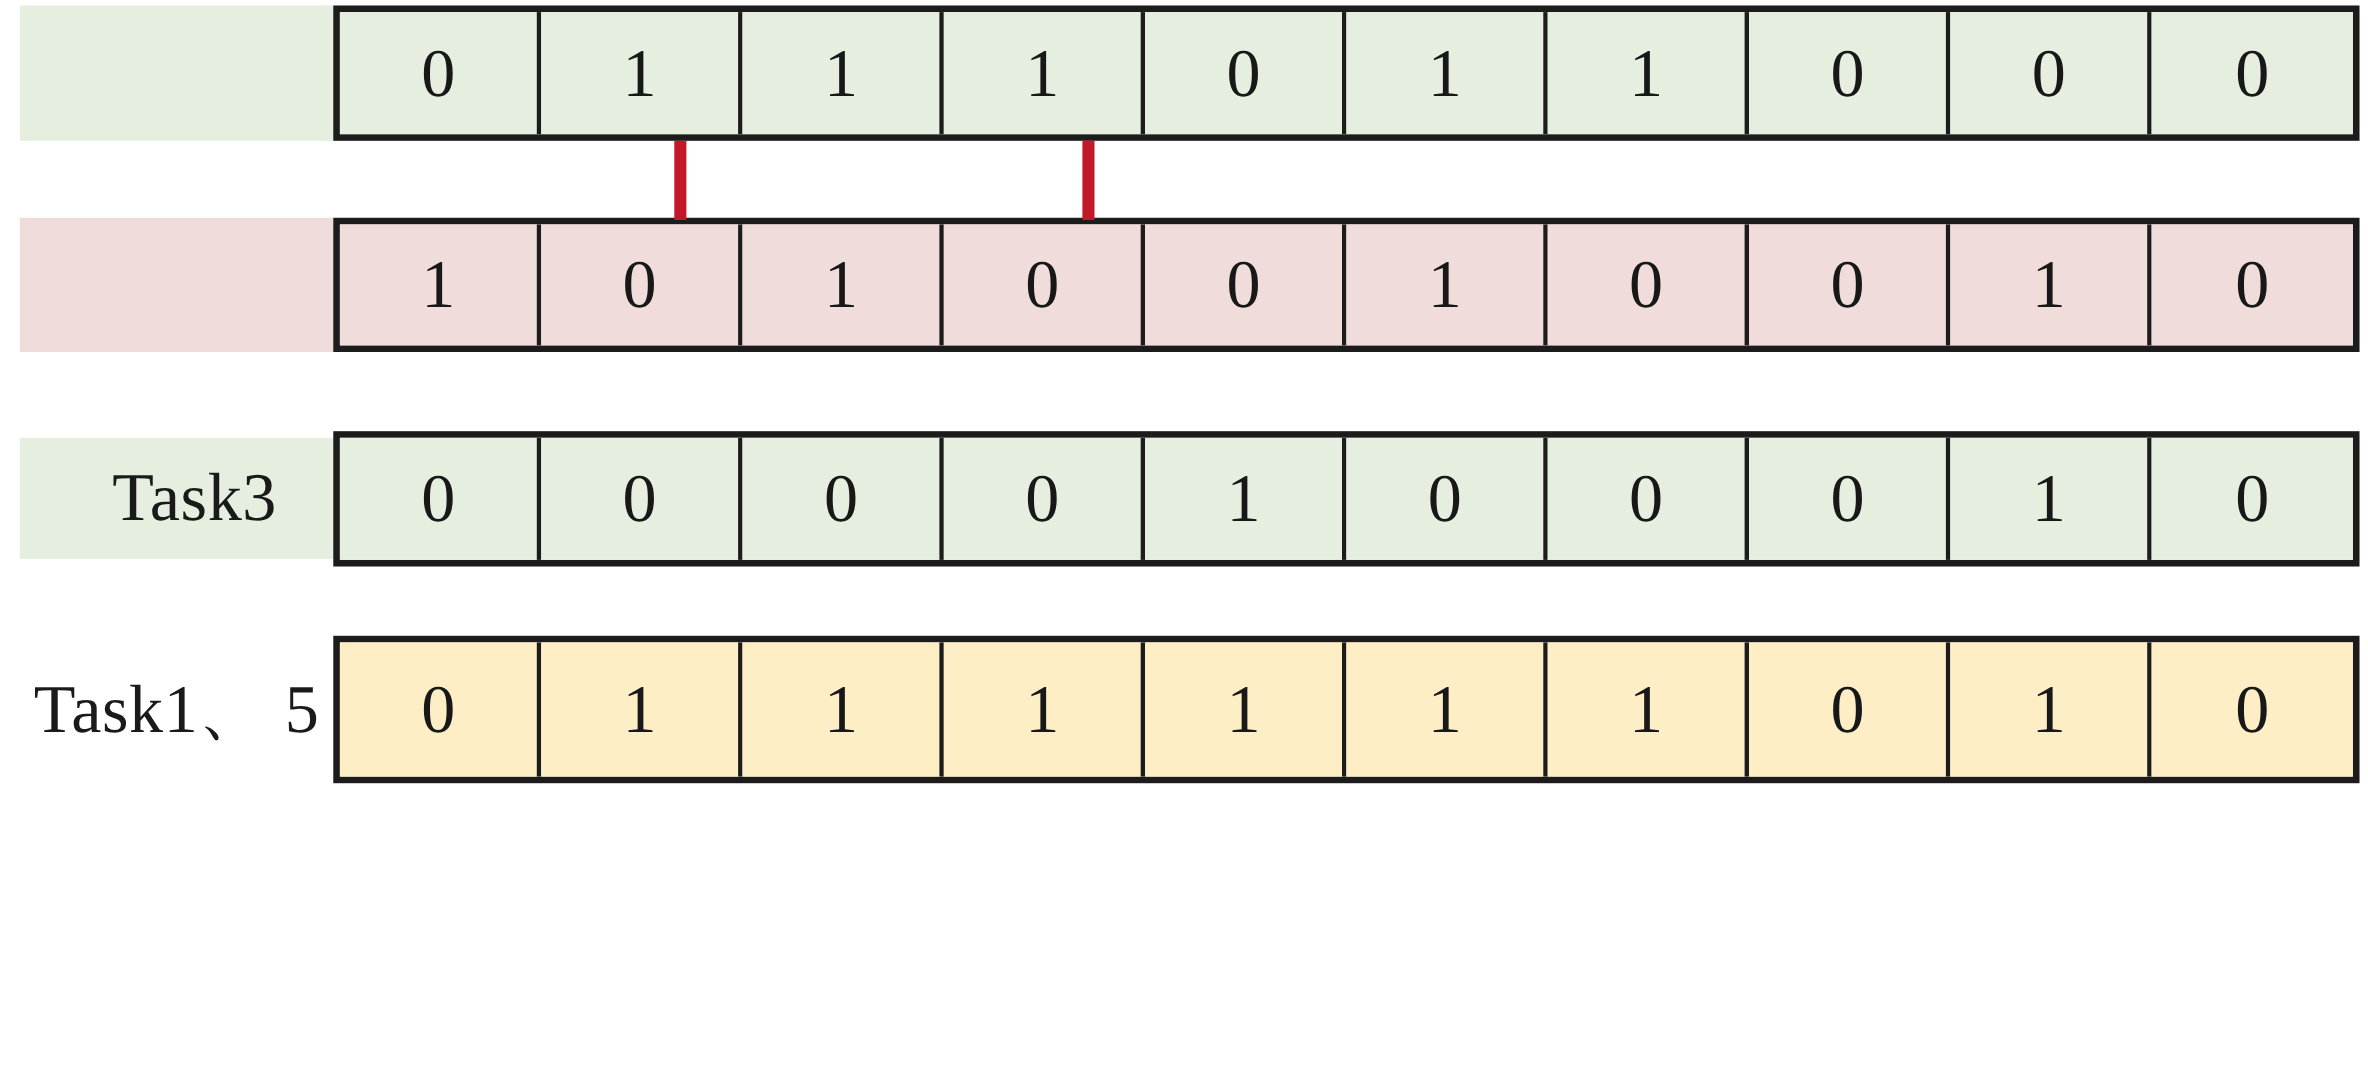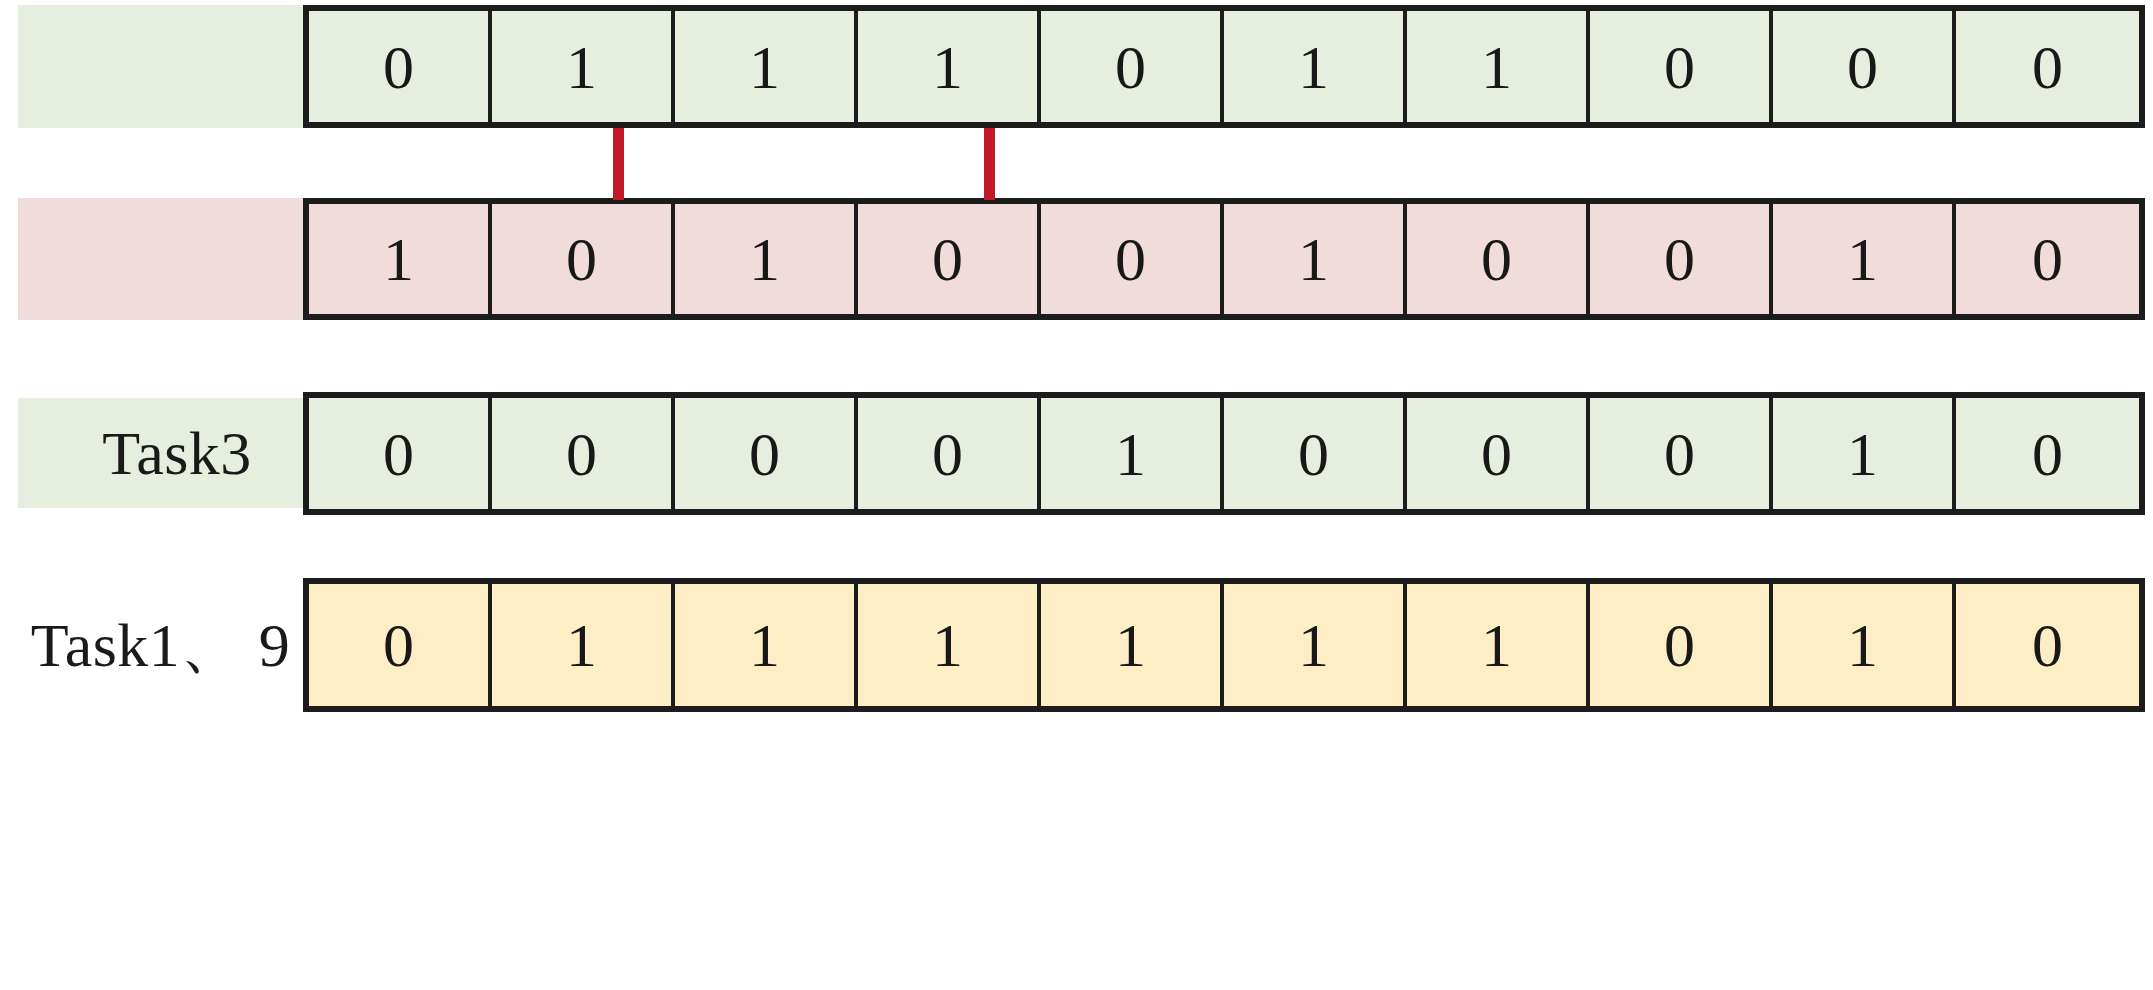--- a/index.html
+++ b/index.html
@@ -145,21 +145,21 @@
       <div class="cell">0</div>
       <div class="cell">0</div>
       <div class="cell">0</div>
       <div class="cell">1</div>
       <div class="cell">0</div>
     </div>
   </div>
 
   <div class="row pal-yellow" style="top:0;">
     <div class="label-panel" style="top:580px; width:285px; height:130px;">
-      <span class="label-text">Task1、 9</span>
+      <span class="label-text">Task1、 5</span>
     </div>
     <div class="grid" style="top:578px; height:134px;">
       <div class="cell">0</div>
       <div class="cell">1</div>
       <div class="cell">1</div>
       <div class="cell">1</div>
       <div class="cell">1</div>
       <div class="cell">1</div>
       <div class="cell">1</div>
       <div class="cell">0</div>

